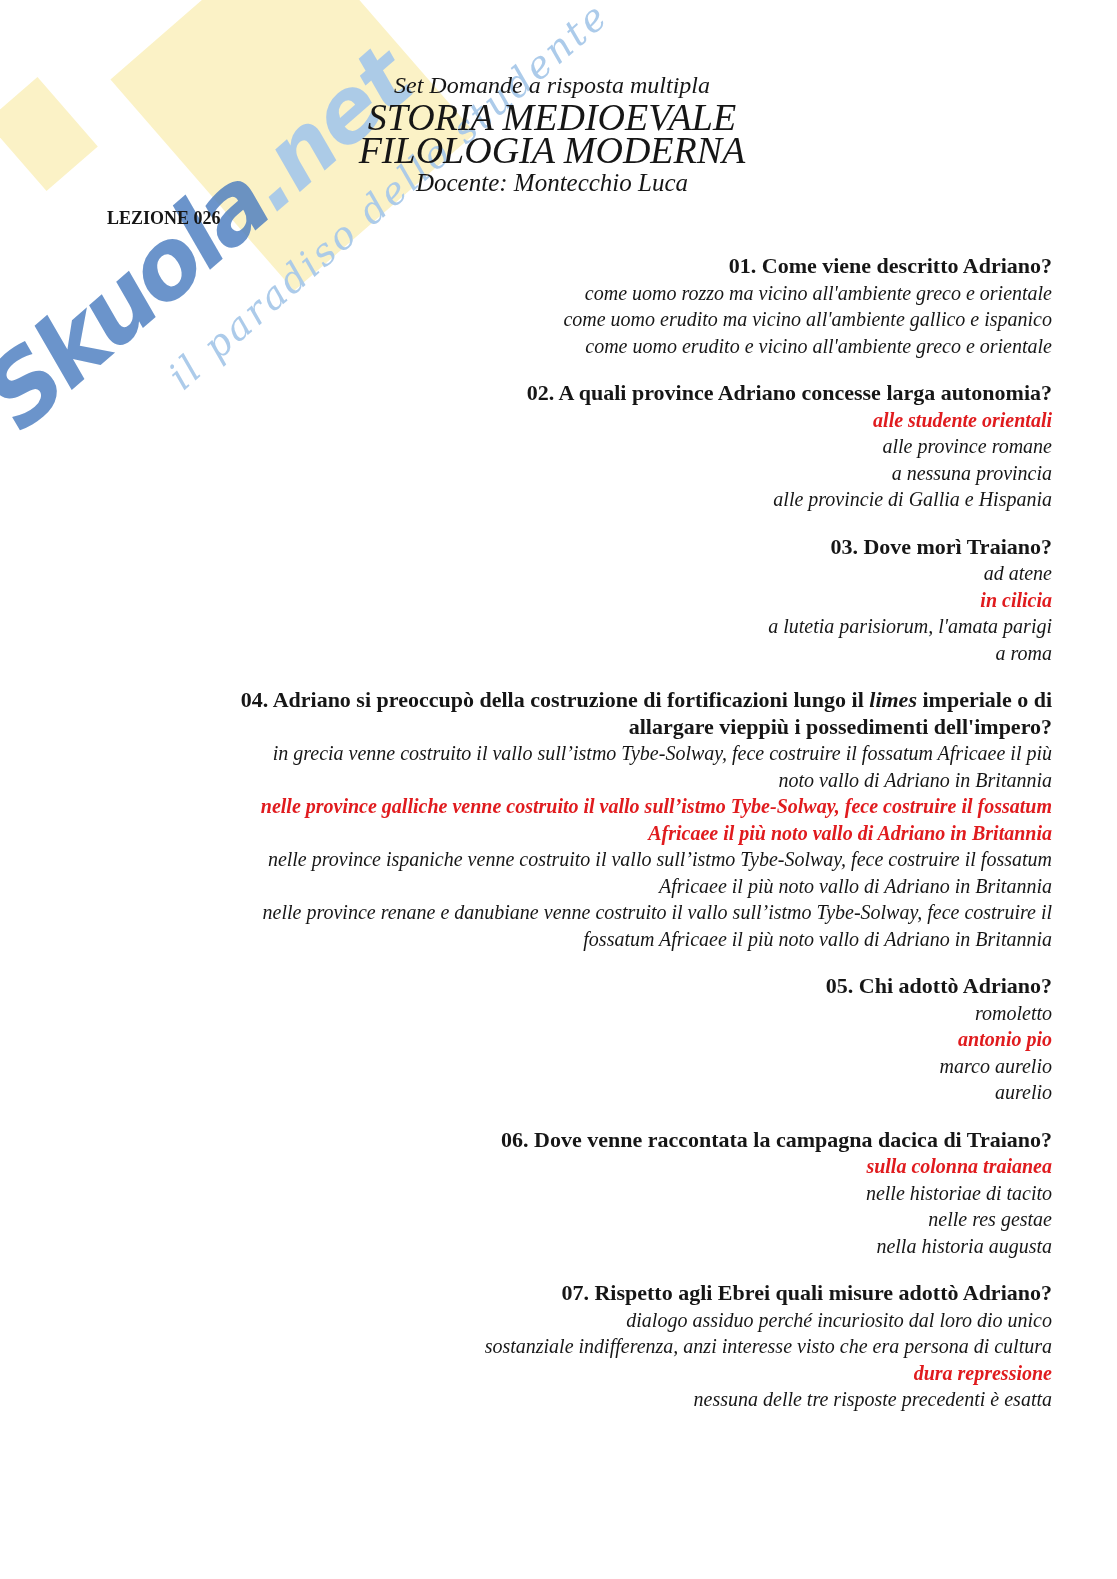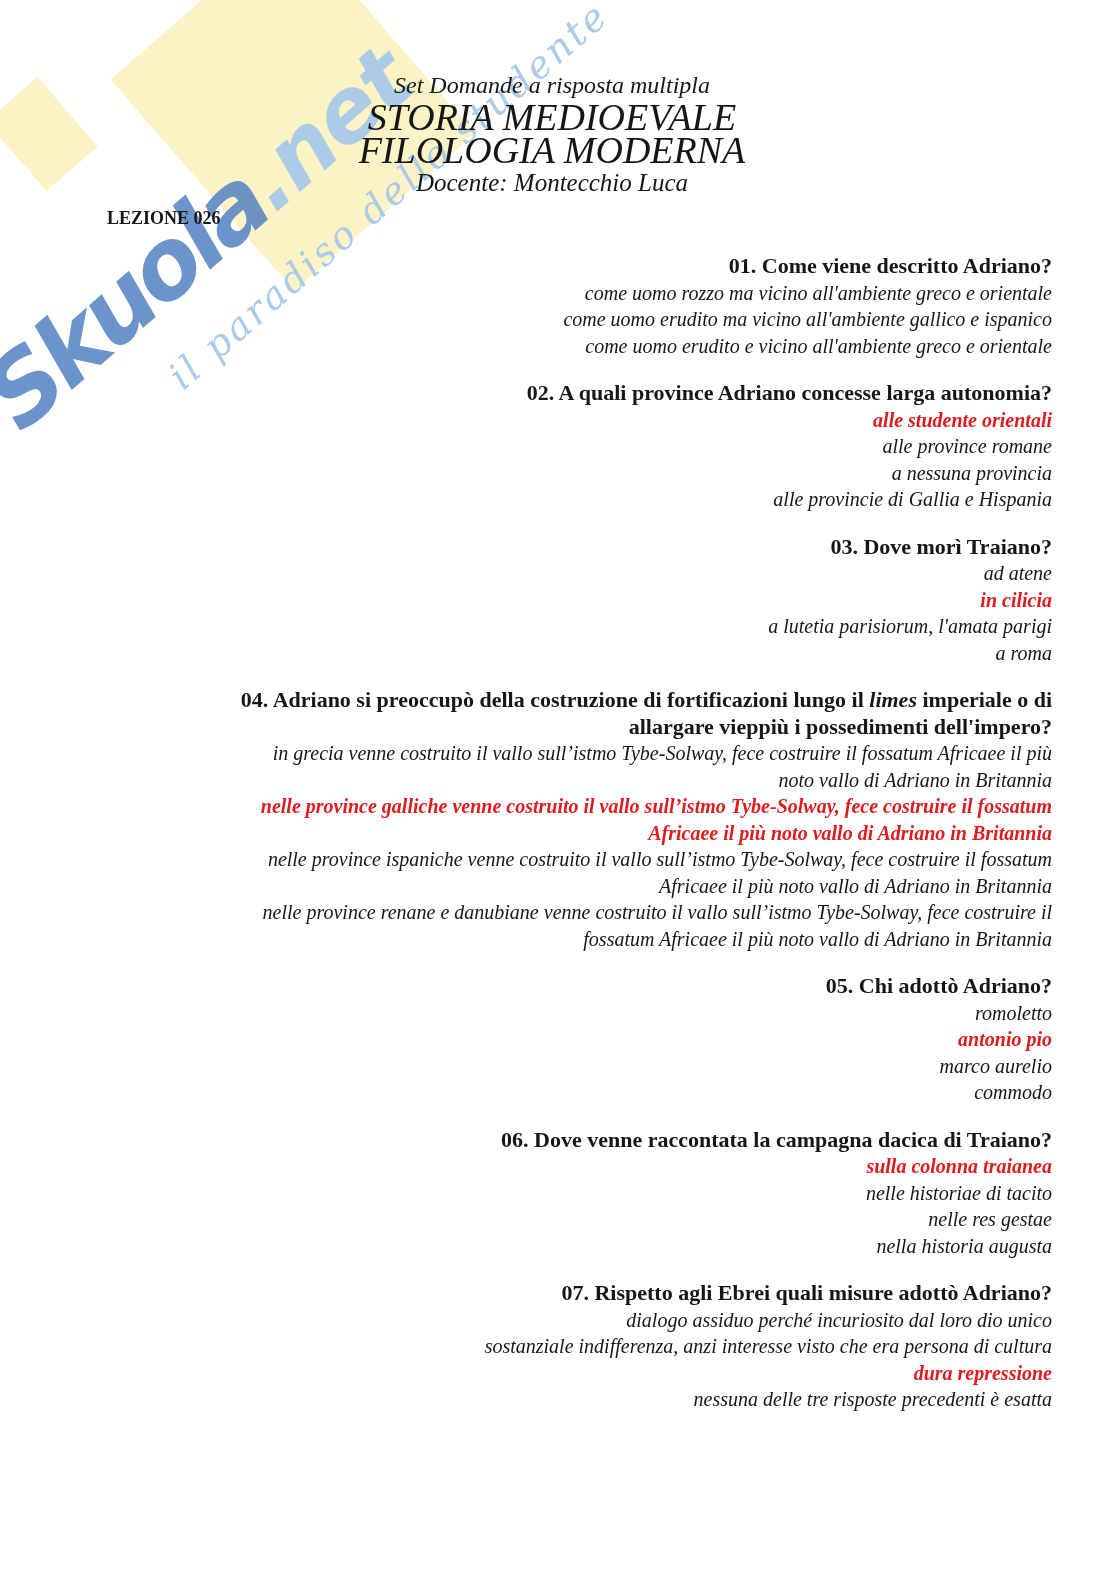--- a/index.html
+++ b/index.html
@@ -142,21 +142,21 @@
 fossatum Africaee il più noto vallo di Adriano in Britannia</p>
           </div>
   </section>
 
   <section class="question">
     <h2 class="q-title"><span>05. Chi adottò Adriano?</span></h2>
     <div class="answers">
             <p class="answer">romoletto</p>
             <p class="answer correct">antonio pio</p>
             <p class="answer">marco aurelio</p>
-            <p class="answer">commodo</p>
+            <p class="answer">aurelio</p>
           </div>
   </section>
 
   <section class="question">
     <h2 class="q-title"><span>06. Dove venne raccontata la campagna dacica di Traiano?</span></h2>
     <div class="answers">
             <p class="answer correct">sulla colonna traianea</p>
             <p class="answer">nelle historiae di tacito</p>
             <p class="answer">nelle res gestae</p>
             <p class="answer">nella historia augusta</p>

